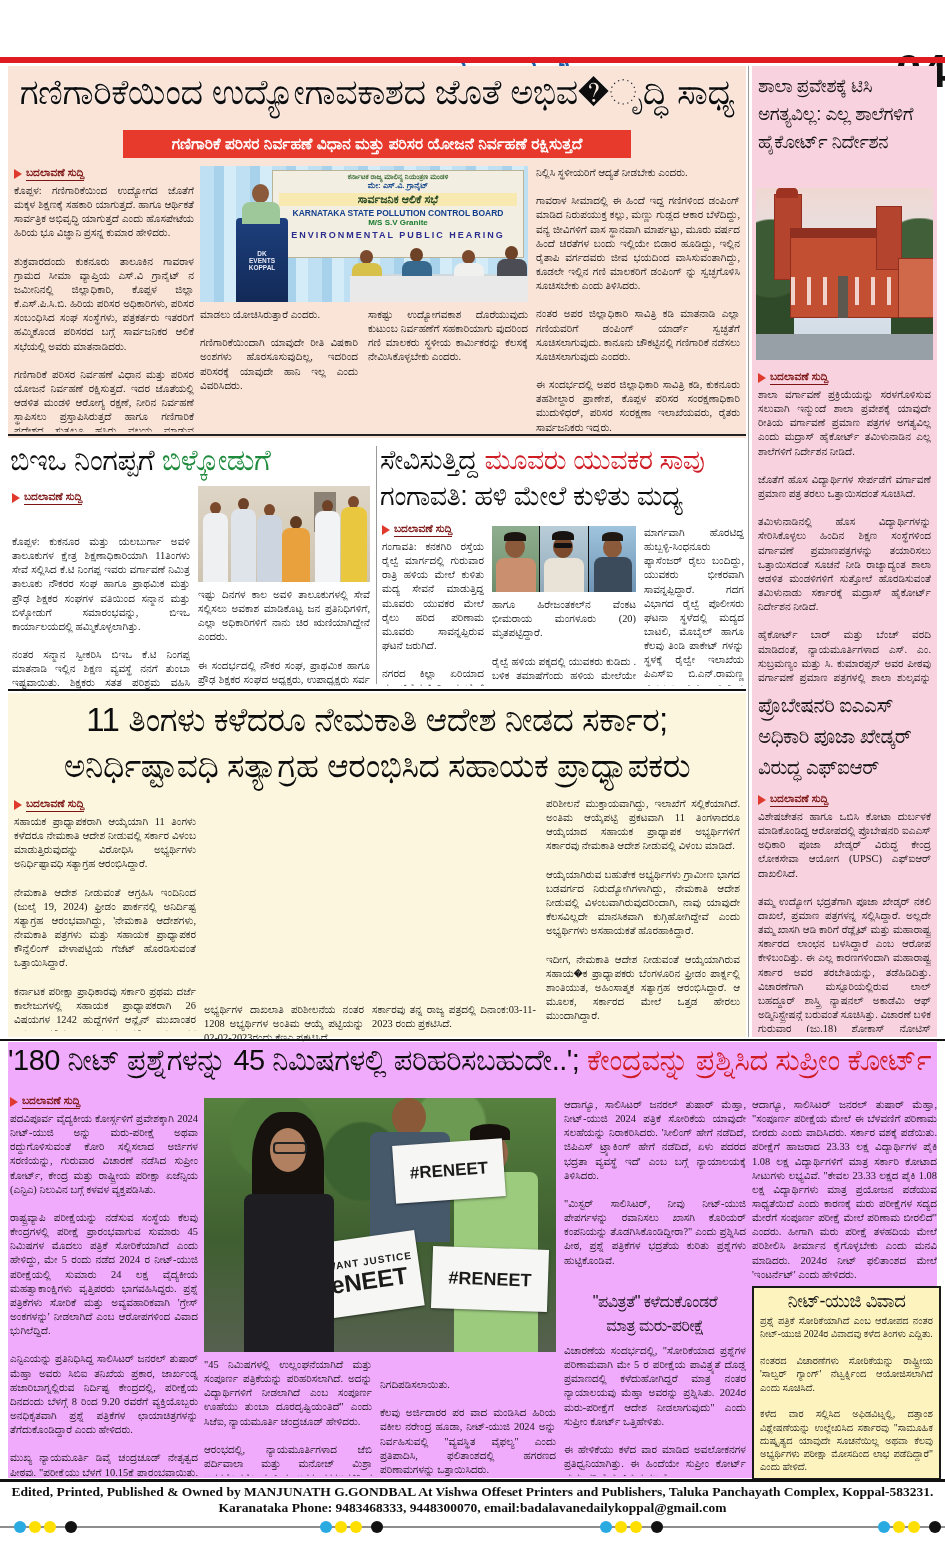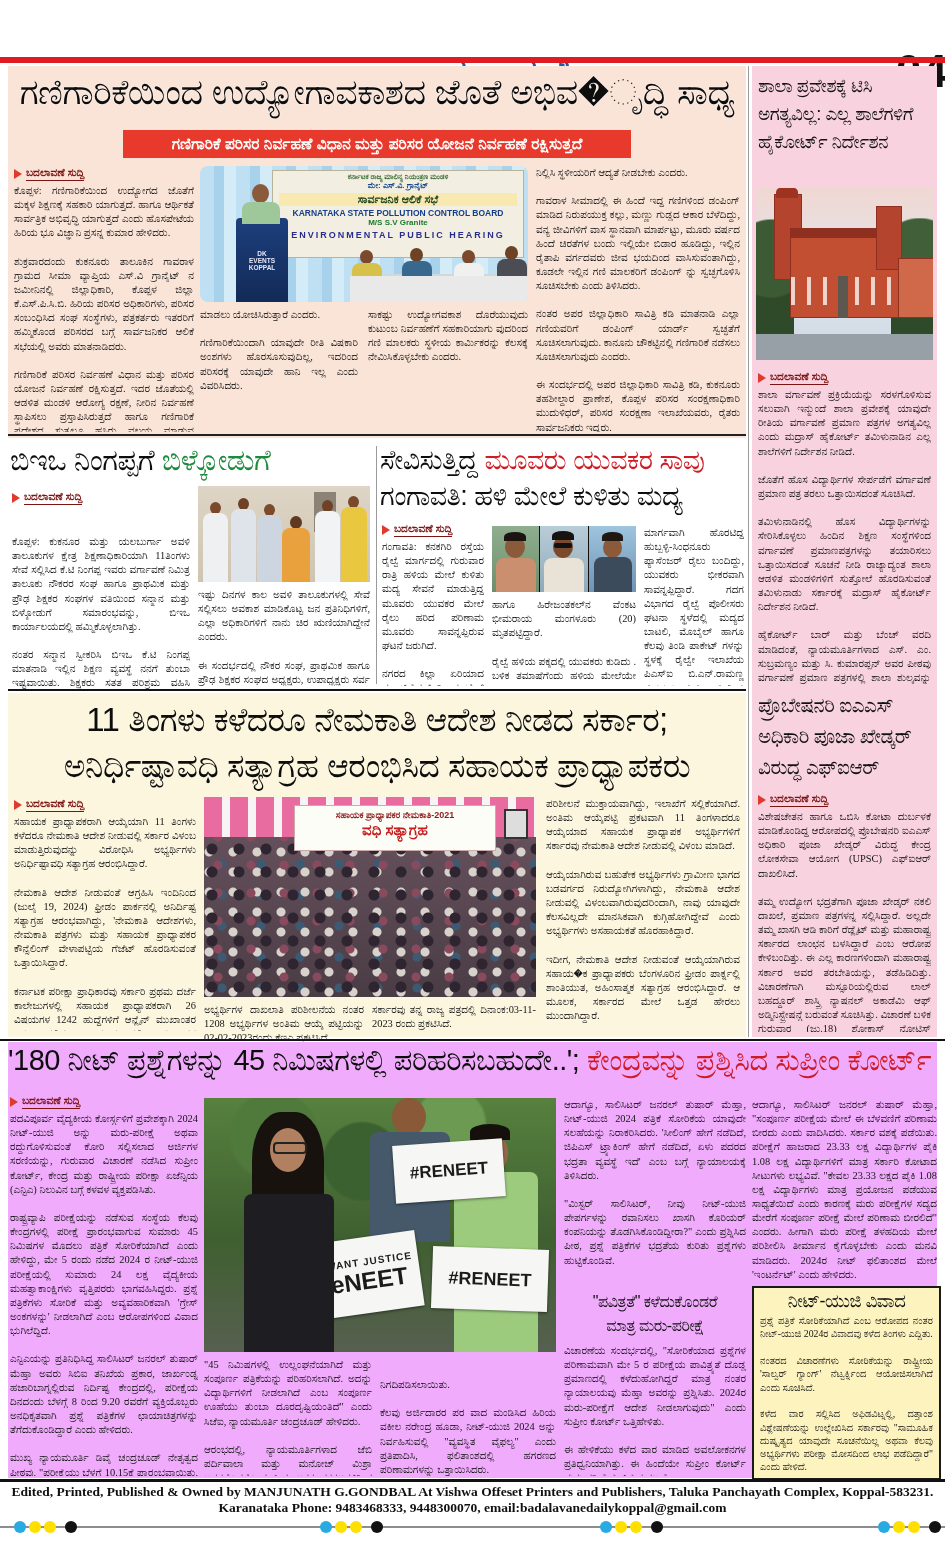--- a/index.html
+++ b/index.html
@@ -95,21 +95,21 @@
     <div class="byline abs" style="left:6px;top:100px;">
       <span class="tri"></span>
       <span class="txt">ಬದಲಾವಣೆ ಸುದ್ದಿ</span>
     </div>
     <div class="kn abs" style="left:6px;top:118px;width:180px;height:248px;">ಕೊಪ್ಪಳ: ಗಣಿಗಾರಿಕೆಯಿಂದ ಉದ್ಯೋಗದ ಜೊತೆಗೆ ಮಕ್ಕಳ ಶಿಕ್ಷಣಕ್ಕೆ ಸಹಕಾರಿ ಯಾಗುತ್ತದೆ. ಹಾಗೂ ಆರ್ಥಿಕತೆ ಸಾರ್ವತ್ರಿಕ ಅಭಿವೃದ್ಧಿ ಯಾಗುತ್ತದೆ ಎಂದು ಹೊಸಪೇಟೆಯ ಹಿರಿಯ ಭೂ ವಿಜ್ಞಾನಿ ಪ್ರಸನ್ನ ಕುಮಾರ ಹೇಳಿದರು.
 
 ಶುಕ್ರವಾರದಂದು ಕುಕನೂರು ತಾಲೂಕಿನ ಗಾವರಾಳ ಗ್ರಾಮದ ಸೀಮಾ ವ್ಯಾಪ್ತಿಯ ಎಸ್.ವಿ ಗ್ರಾನೈಟ್ ನ ಜಮೀನಿನಲ್ಲಿ ಜಿಲ್ಲಾಧಿಕಾರಿ, ಕೊಪ್ಪಳ ಜಿಲ್ಲಾ ಕೆ.ಎಸ್.ಪಿ.ಸಿ.ಬಿ. ಹಿರಿಯ ಪರಿಸರ ಅಧಿಕಾರಿಗಳು, ಪರಿಸರ ಸಂಬಂಧಿಸಿದ ಸಂಘ ಸಂಸ್ಥೆಗಳು, ಪತ್ರಕರ್ತರು ಇತರರಿಗೆ ಹಮ್ಮಿಕೊಂಡ ಪರಿಸರದ ಬಗ್ಗೆ ಸಾರ್ವಜನಿಕರ ಆಲಿಕೆ ಸಭೆಯಲ್ಲಿ ಅವರು ಮಾತನಾಡಿದರು.
 
 ಗಣಿಗಾರಿಕೆ ಪರಿಸರ ನಿರ್ವಹಣೆ ವಿಧಾನ ಮತ್ತು ಪರಿಸರ ಯೋಜನೆ ನಿರ್ವಹಣೆ ರಕ್ಷಿಸುತ್ತದೆ. ಇದರ ಜೊತೆಯಲ್ಲಿ ಆಡಳಿತ ಮಂಡಳಿ ಆರೋಗ್ಯ ರಕ್ಷಣೆ, ನೀರಿನ ನಿರ್ವಹಣೆ ಸ್ಥಾಪಿಸಲು ಪ್ರಸ್ತಾಪಿಸಿರುತ್ತದೆ ಹಾಗೂ ಗಣಿಗಾರಿಕೆ ಪ್ರದೇಶದ ಸುತ್ತಲೂ ಹಸಿರು ವಲಯ ಮಾಡುವ ಯೋಜನೆಗಳು ಇದ್ದು ಗಣಿದಾರರು ಪ್ರದೇಶದ ಸಮರ್ಥನೀಯ ಅಭಿವೃದ್ಧಿ</div>
 
-    <div class="photo" style="left:192px;top:100px;width:328px;height:136px;background:repeating-linear-gradient(90deg,#bfe0f2 0 14px,#a8d2ec 14px 24px,#d3ecf8 24px 36px);border-radius:8px;">
+    <div class="photo" style="left:192px;top:100px;width:328px;height:136px;background:repeating-linear-gradient(90deg,#bfe0f2 0 14px,#a8d2ec 14px 24px,#d3ecf8 24px 36px);">
       <div class="abs" style="left:72px;top:4px;width:250px;height:86px;background:#f2efe2;border:1px solid #b9b39a;text-align:center;overflow:hidden;">
         <div style="font-size:7px;color:#3a6b35;font-weight:bold;margin-top:2px;">ಕರ್ನಾಟಕ ರಾಜ್ಯ ಮಾಲಿನ್ಯ ನಿಯಂತ್ರಣ ಮಂಡಳಿ</div>
         <div style="font-size:8px;color:#184a8c;font-weight:bold;">ಮೇ: ಎಸ್.ವಿ. ಗ್ರಾನೈಟ್</div>
         <div style="font-size:11px;color:#1d401d;font-weight:bold;background:#f7e9b0;margin:2px 6px;">ಸಾರ್ವಜನಿಕ ಆಲಿಕೆ ಸಭೆ</div>
         <div style="font-size:8.5px;color:#143e8c;font-weight:bold;">KARNATAKA STATE POLLUTION CONTROL BOARD</div>
         <div style="font-size:8px;color:#1b7a2e;font-weight:bold;text-align:center;">M/S S.V Granite</div>
         <div style="font-size:9px;color:#2c2c8f;font-weight:bold;letter-spacing:2px;margin-top:3px;">ENVIRONMENTAL PUBLIC HEARING</div>
       </div>
       <div class="abs" style="left:36px;top:52px;width:52px;height:84px;background:linear-gradient(#1d3f7d,#122a57);border-radius:4px 4px 0 0;display:flex;align-items:center;justify-content:center;">
         <span style="color:#e8e8f5;font-size:6.5px;font-weight:bold;text-align:center;width:34px;">DK EVENTS KOPPAL</span>
@@ -219,35 +219,20 @@
     <div class="byline abs" style="left:6px;top:104px;">
       <span class="tri"></span>
       <span class="txt">ಬದಲಾವಣೆ ಸುದ್ದಿ</span>
     </div>
     <div class="kn abs" style="left:6px;top:122px;width:182px;height:216px;">ಸಹಾಯಕ ಪ್ರಾಧ್ಯಾಪಕರಾಗಿ ಆಯ್ಕೆಯಾಗಿ 11 ತಿಂಗಳು ಕಳೆದರೂ ನೇಮಕಾತಿ ಆದೇಶ ನೀಡುವಲ್ಲಿ ಸರ್ಕಾರ ವಿಳಂಬ ಮಾಡುತ್ತಿರುವುದನ್ನು ವಿರೋಧಿಸಿ ಅಭ್ಯರ್ಥಿಗಳು ಅನಿರ್ಧಿಷ್ಟಾವಧಿ ಸತ್ಯಾಗ್ರಹ ಆರಂಭಿಸಿದ್ದಾರೆ.
 
 ನೇಮಕಾತಿ ಆದೇಶ ನೀಡುವಂತೆ ಆಗ್ರಹಿಸಿ ಇಂದಿನಿಂದ (ಜುಲೈ 19, 2024) ಫ್ರೀಡಂ ಪಾರ್ಕನಲ್ಲಿ ಅನಿರ್ದಿಷ್ಟ ಸತ್ಯಾಗ್ರಹ ಆರಂಭವಾಗಿದ್ದು, 'ನೇಮಕಾತಿ ಆದೇಶಗಳು, ನೇಮಕಾತಿ ಪತ್ರಗಳು ಮತ್ತು ಸಹಾಯಕ ಪ್ರಾಧ್ಯಾಪಕರ ಕೌನ್ಸೆಲಿಂಗ್ ವೇಳಾಪಟ್ಟಿಯ ಗೆಜೆಟ್ ಹೊರಡಿಸುವಂತೆ ಒತ್ತಾಯಿಸಿದ್ದಾರೆ.
 
 ಕರ್ನಾಟಕ ಪರೀಕ್ಷಾ ಪ್ರಾಧಿಕಾರವು ಸರ್ಕಾರಿ ಪ್ರಥಮ ದರ್ಜೆ ಕಾಲೇಜುಗಳಲ್ಲಿ ಸಹಾಯಕ ಪ್ರಾಧ್ಯಾಪಕರಾಗಿ 26 ವಿಷಯಗಳ 1242 ಹುದ್ದೆಗಳಿಗೆ ಆನ್ಲೈನ್ ಮುಖಾಂತರ ಅರ್ಜಿ ಸಲ್ಲಿಸಲು ಅವಕಾಶ ಕಲ್ಪಿಸಿ ಸ್ಪರ್ಧಾತ್ಮಕ ಪರೀಕ್ಷೆಯನ್ನು ನಡೆಸಿದ್ದು, ಅರ್ಜಿ</div>
 
-    <div class="photo" style="left:196px;top:104px;width:332px;height:200px;
-                background:
-                 radial-gradient(circle at 8px 6px, #2e2530 5px, transparent 6px),
-                 radial-gradient(circle at 14px 12px, #8a4a5e 4px, transparent 5px),
-                 radial-gradient(circle at 5px 15px, #d8d2cc 4px, transparent 5px),
-                 radial-gradient(circle at 18px 5px, #3d5a75 4px, transparent 5px),
-                 linear-gradient(#6b5560,#4a3c45);
-                background-size:27px 23px,33px 28px,24px 20px,39px 31px,100% 100%;">
-      <div class="abs" style="left:0;top:0;width:100%;height:40px;background:repeating-linear-gradient(90deg,#e86ca0 0 18px,#f8f4f6 18px 26px);"></div>
-      <div class="abs" style="left:90px;top:8px;width:200px;height:44px;background:#fdfdf8;border:1px solid #caa;text-align:center;">
-        <div style="font-size:9px;color:#8c1d1d;font-weight:bold;margin-top:4px;">ಸಹಾಯಕ ಪ್ರಾಧ್ಯಾಪಕರ ನೇಮಕಾತಿ-2021</div>
-        <div style="font-size:15px;color:#c41e1e;font-weight:bold;">ವಧಿ ಸತ್ಯಾಗ್ರಹ</div>
-      </div>
-      <div class="abs" style="left:300px;top:12px;width:20px;height:26px;background:#ddd;border:2px solid #333;"></div>
-    </div>
     <div class="kn abs cap" style="left:196px;top:310px;width:160px;height:74px;font-weight:normal;">ಅಭ್ಯರ್ಥಿಗಳ ದಾಖಲಾತಿ ಪರಿಶೀಲನೆಯ ನಂತರ 1208 ಅಭ್ಯರ್ಥಿಗಳ ಅಂತಿಮ ಆಯ್ಕೆ ಪಟ್ಟಿಯನ್ನು 02-02-2023ರಂದು ಕೆಇಎ ಪ್ರಕಟಿಸಿದೆ.
 
 ಈ ಅಂತಿಮ ಆಯ್ಕೆಪಟ್ಟಿಯನ್ನು ರಾಜ್ಯ</div>
     <div class="kn abs" style="left:364px;top:310px;width:164px;height:74px;">ಸರ್ಕಾರವು ತನ್ನ ರಾಜ್ಯ ಪತ್ರದಲ್ಲಿ ದಿನಾಂಕ:03-11-2023 ರಂದು ಪ್ರಕಟಿಸಿದೆ.
 
 ಅದರಂತೆ 1208 ಅಭ್ಯರ್ಥಿಗಳಲ್ಲಿ 1000 ಕ್ಕಿಂತ ಹೆಚ್ಚು ಅಭ್ಯರ್ಥಿಗಳ ಎಲ್ಲ ರೀತಿಯ ನೈಜ</div>
     <div class="kn abs" style="left:538px;top:104px;width:194px;height:280px;">ಪರಿಶೀಲನೆ ಮುಕ್ತಾಯವಾಗಿದ್ದು, ಇಲಾಖೆಗೆ ಸಲ್ಲಿಕೆಯಾಗಿದೆ. ಅಂತಿಮ ಆಯ್ಕೆಪಟ್ಟಿ ಪ್ರಕಟವಾಗಿ 11 ತಿಂಗಳಾದರೂ ಆಯ್ಕೆಯಾದ ಸಹಾಯಕ ಪ್ರಾಧ್ಯಾಪಕ ಅಭ್ಯರ್ಥಿಗಳಿಗೆ ಸರ್ಕಾರವು ನೇಮಕಾತಿ ಆದೇಶ ನೀಡುವಲ್ಲಿ ವಿಳಂಬ ಮಾಡಿದೆ.
 
 ಆಯ್ಕೆಯಾಗಿರುವ ಬಹುತೇಕ ಅಭ್ಯರ್ಥಿಗಳು ಗ್ರಾಮೀಣ ಭಾಗದ ಬಡವರ್ಗದ ನಿರುದ್ಯೋಗಿಗಳಾಗಿದ್ದು, ನೇಮಕಾತಿ ಆದೇಶ ನೀಡುವಲ್ಲಿ ವಿಳಂಬವಾಗಿರುವುದರಿಂದಾಗಿ, ನಾವು ಯಾವುದೇ ಕೆಲಸವಿಲ್ಲದೇ ಮಾನಸಿಕವಾಗಿ ಕುಗ್ಗಿಹೋಗಿದ್ದೇವೆ ಎಂದು ಅಭ್ಯರ್ಥಿಗಳು ಅಸಹಾಯಕತೆ ಹೊರಹಾಕಿದ್ದಾರೆ.
 

